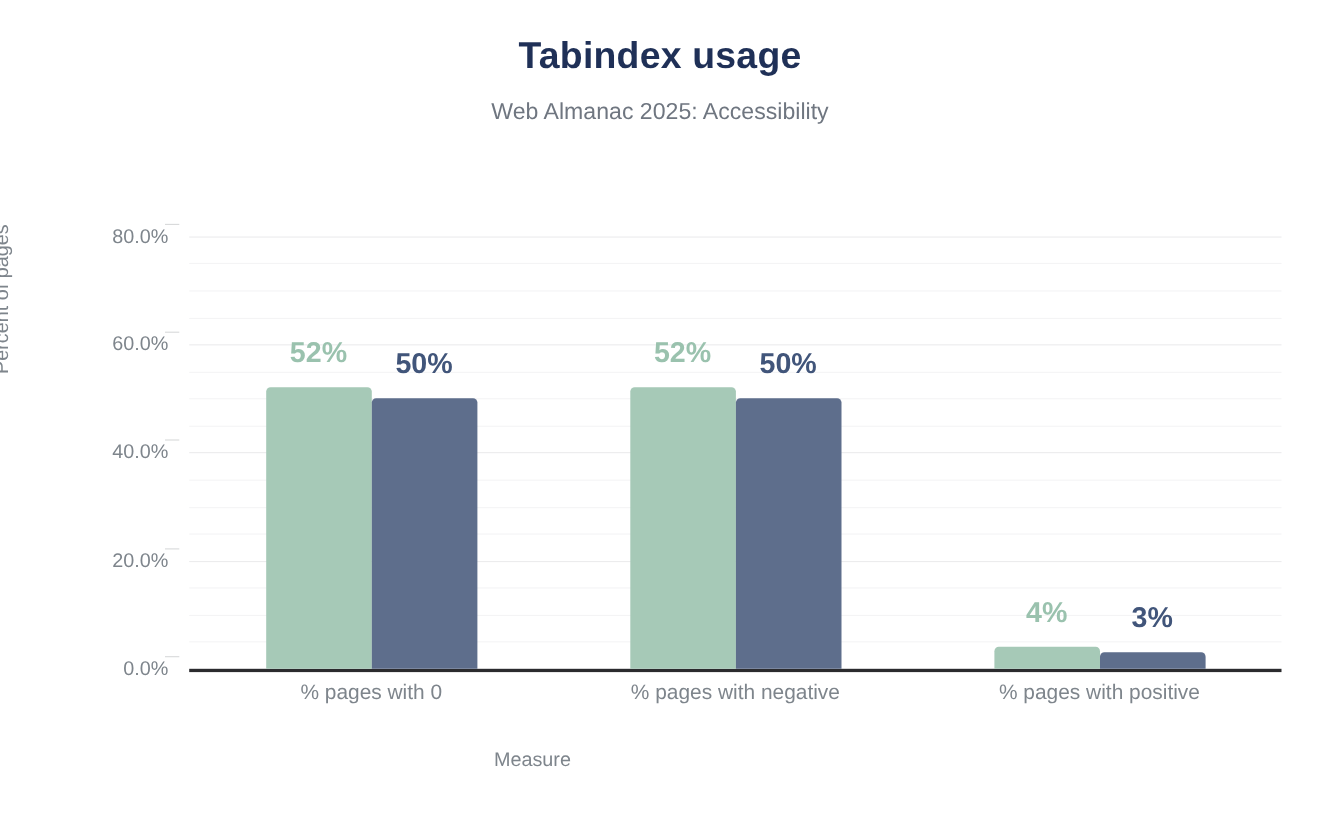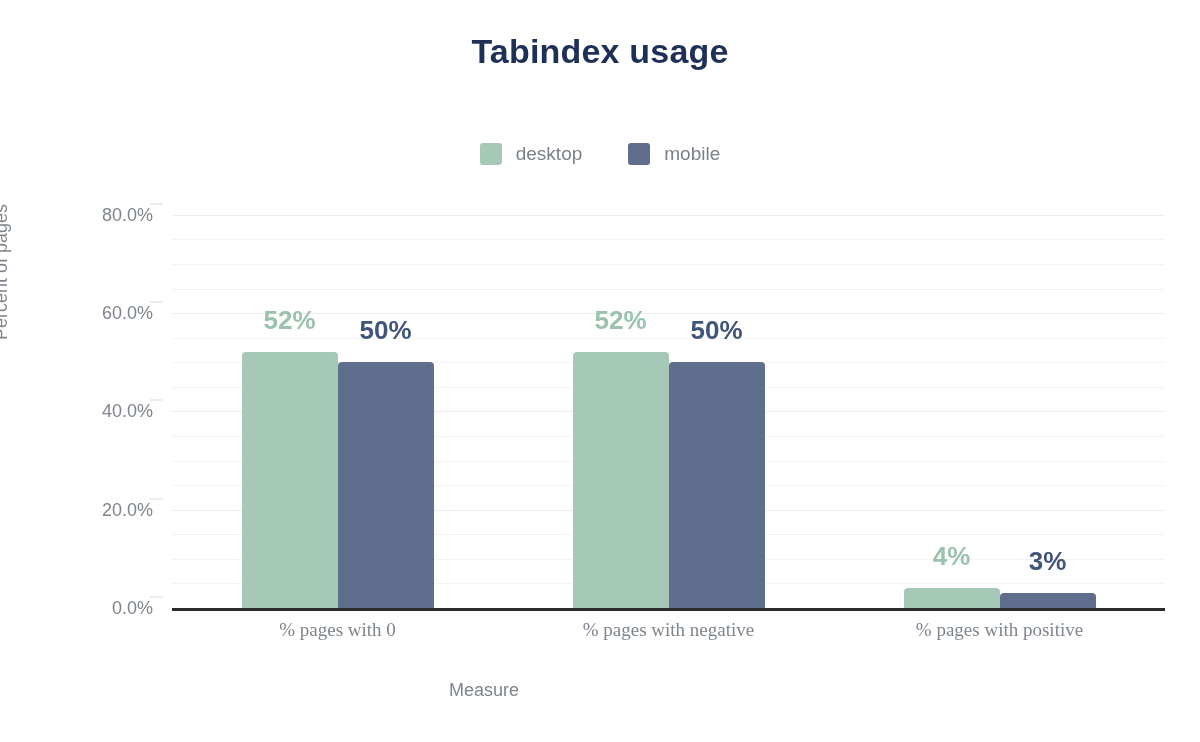--- a/index.html
+++ b/index.html
@@ -143,49 +143,39 @@
 
   
   .xtick {
     position: absolute;
     top: 619px;
     font-size: 19px;
     color: #7e858c;
     text-align: center;
     transform: translateX(-50%);
     white-space: nowrap;
-    font-family: Liberation Serif, serif;
   }
   .xlabel {
     position: absolute;
     top: 680px;
     left: 0;
     width: 968px;
     text-align: center;
     font-size: 18px;
     color: #7e858c;
   }
 </style>
 </head>
 <body>
 
 <div id="chart-root">
 
   <div class="title">Tabindex usage</div>
-
-  <div class="legend">
-    <div class="legend-item">
-      <span class="legend-swatch" style="background: rgb(166, 201, 183);"></span>
-      <span class="legend-label">desktop</span>
-    </div>
-    <div class="legend-item">
-      <span class="legend-swatch" style="background: rgb(94, 110, 140);"></span>
-      <span class="legend-label">mobile</span>
-    </div>
-  </div>
+  <div class="subtitle">Web Almanac 2025: Accessibility</div>
+
 
   <div class="ylabel">Percent of pages</div>
 
   <div class="plot" id="plot">
     <div class="axis-line"></div>
   <div class="gridline" style="top: 378.427px;"></div>
       <div class="gridline" style="top: 353.854px;"></div>
       <div class="gridline" style="top: 329.28px;"></div>
       <div class="gridline major" style="top: 304.707px;"></div>
       <div class="gridline" style="top: 280.134px;"></div>

